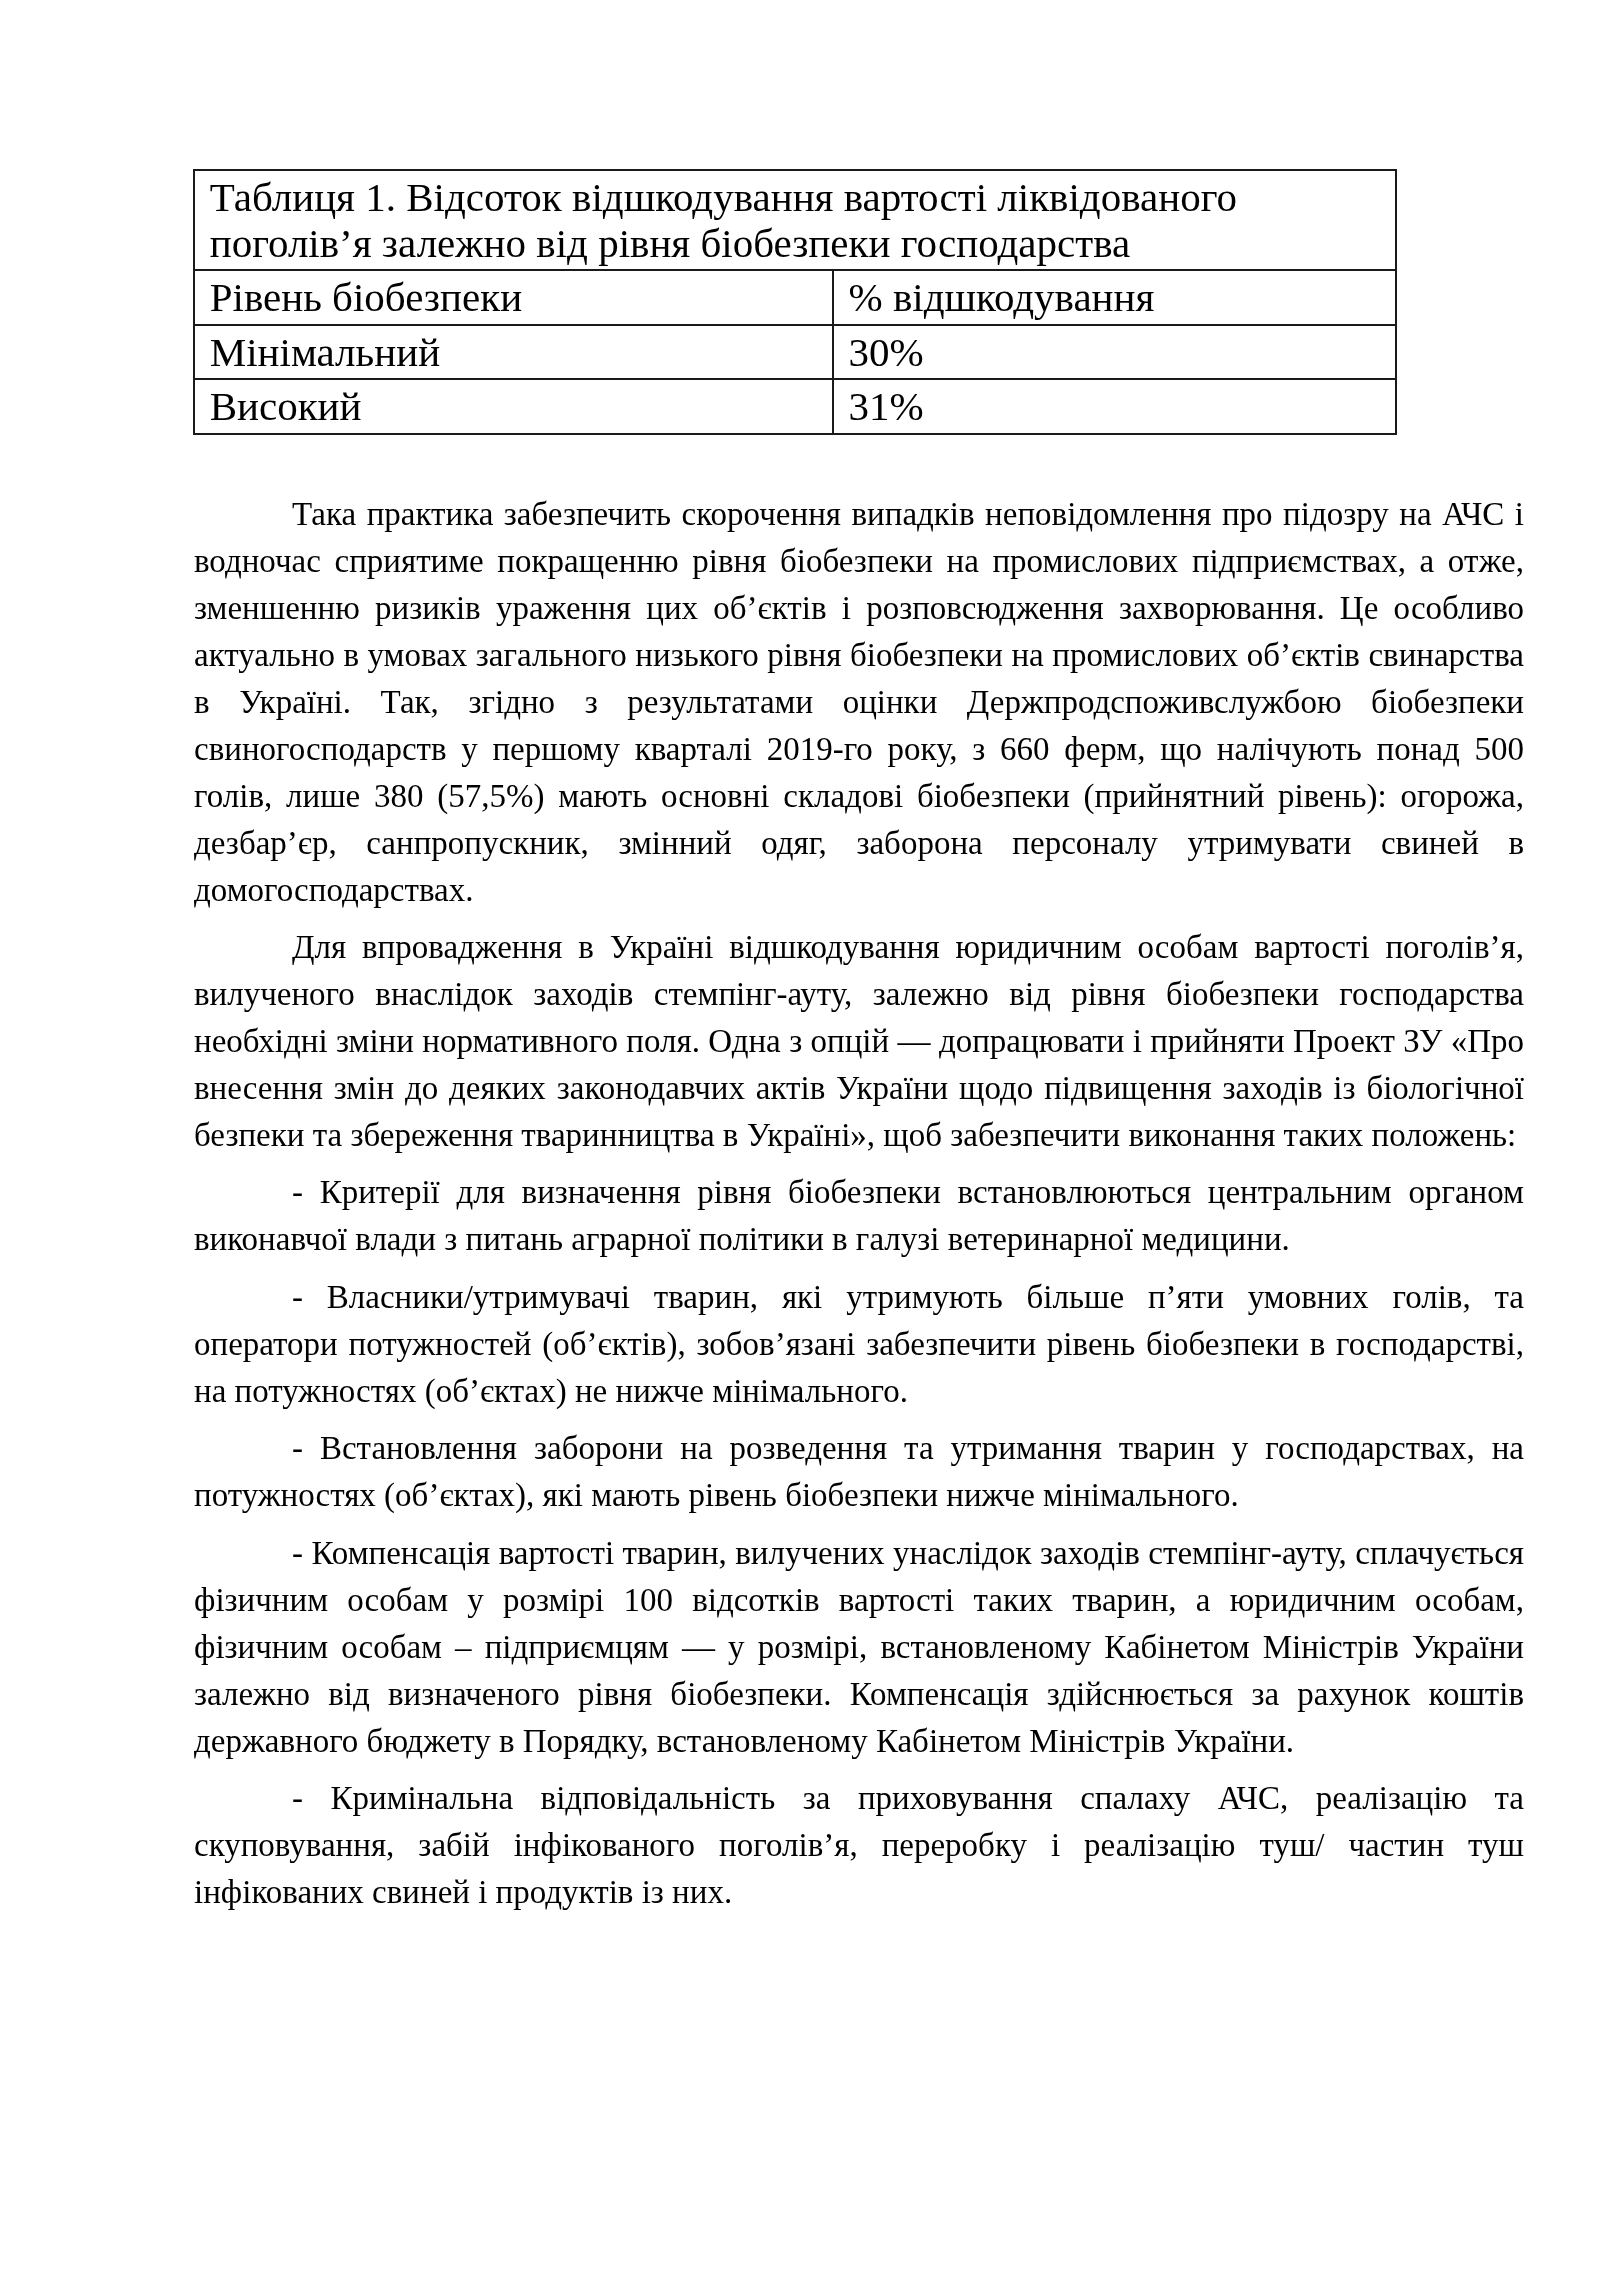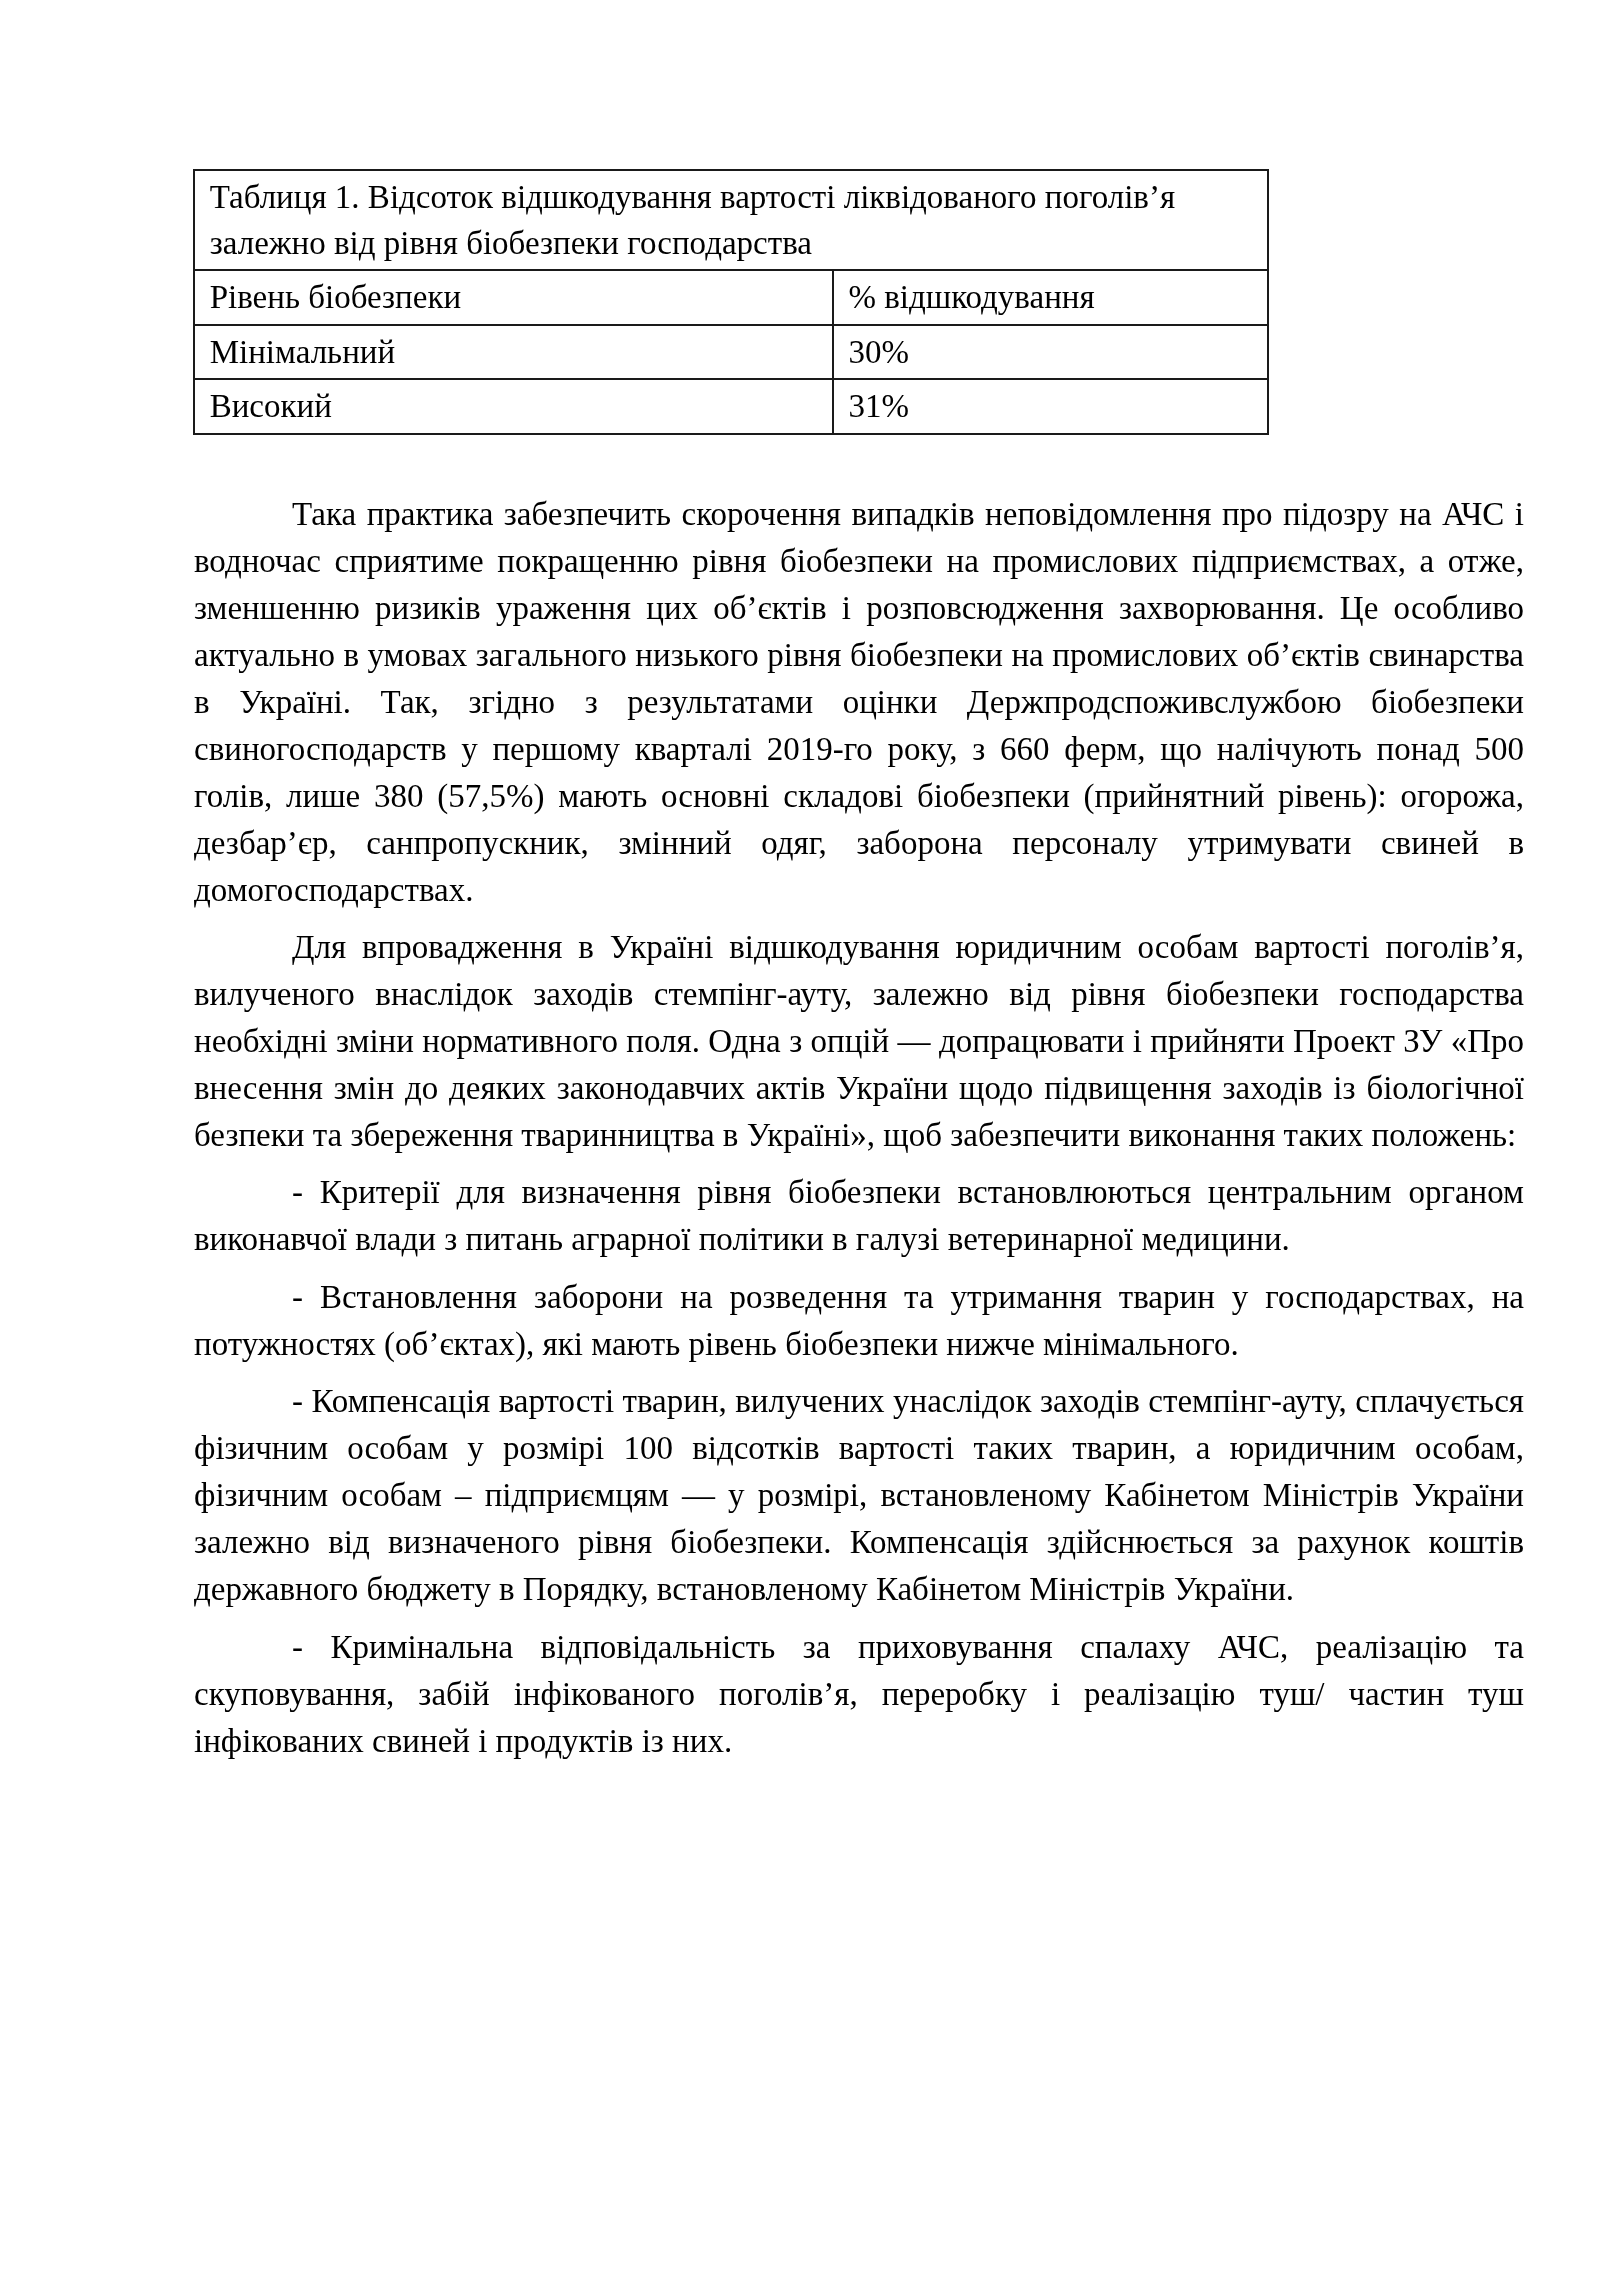--- a/index.html
+++ b/index.html
@@ -3,22 +3,22 @@
 <meta charset="utf-8">
 <style>
   html, body { margin: 0; padding: 0; background: #ffffff; }
   body {
     width: 1623px; height: 2295px; position: relative; overflow: hidden;
     font-family: "Liberation Serif", "DejaVu Serif", serif;
     color: #000000;
   }
   .page { position: absolute; left: 194px; top: 169px; width: 1330px; }
   table.t {
-    width: 1076px; border-collapse: collapse; margin-left: -0.7px;
-    font-size: 33px; line-height: 46px; padding-left: 35px;
+    width: 1204px; border-collapse: collapse; margin-left: -0.7px;
+    font-size: 41px; line-height: 46px; padding-left: 35px;
   }
   table.t td {
     border: 2px solid #1a1a1a; padding: 2.6px 14.4px 3.9px 14.4px; vertical-align: top;
   }
   table.t td.c1 { width: 608px; }
   table.t td.just { text-align: justify; text-align-last: left; }
   .title-cell { height: 88px; }
   .hdr-cell, .row-cell { height: 46px; }
   .row-tall { height: 92px; }
   .body { margin-top: 56px; font-size: 33px; line-height: 47px; text-align: justify; }
@@ -47,18 +47,19 @@
       <td class="c1 row-cell">Високий</td>
       <td class="row-cell">31%</td>
     </tr>
   </tbody>
     </table>
 
   <div class="body">
     <p>Така практика забезпечить скорочення випадків неповідомлення про підозру на АЧС і водночас сприятиме покращенню рівня біобезпеки на промислових підприємствах, а отже, зменшенню ризиків ураження цих об’єктів і розповсюдження захворювання. Це особливо актуально в умовах загального низького рівня біобезпеки на промислових об’єктів свинарства в Україні. Так, згідно з результатами оцінки Держпродспоживслужбою біобезпеки свиногосподарств у першому кварталі 2019-го року, з 660 ферм, що налічують понад 500 голів, лише 380 (57,5%) мають основні  складові біобезпеки (прийнятний рівень): огорожа, дезбар’єр, санпропускник, змінний одяг, заборона персоналу утримувати свиней в домогосподарствах.</p>
     <p>Для впровадження в Україні відшкодування юридичним особам вартості поголів’я, вилученого внаслідок заходів стемпінг-ауту, залежно від рівня біобезпеки господарства необхідні зміни нормативного поля. Одна з опцій — допрацювати і прийняти Проект ЗУ «Про внесення змін до деяких законодавчих актів України щодо підвищення заходів із біологічної безпеки та збереження тваринництва в Україні», щоб забезпечити виконання таких положень:</p>
     <p class="gap">- Критерії для визначення рівня біобезпеки встановлюються центральним органом виконавчої влади з питань аграрної політики в галузі ветеринарної медицини.</p>
+    <p class="gap">- Власники/утримувачі тварин, які утримують більше п’яти умовних голів, та оператори потужностей (об’єктів), зобов’язані забезпечити рівень біобезпеки в господарстві, на потужностях (об’єктах) не нижче мінімального.</p>
     <p class="gap">- Встановлення заборони на розведення та утримання тварин у господарствах, на потужностях (об’єктах), які мають рівень біобезпеки нижче мінімального.</p>
     <p class="gap">- Компенсація вартості тварин, вилучених унаслідок заходів стемпінг-ауту, сплачується фізичним особам у розмірі 100 відсотків вартості таких тварин, а юридичним особам, фізичним особам – підприємцям — у розмірі, встановленому Кабінетом Міністрів України залежно від визначеного рівня біобезпеки. Компенсація здійснюється за рахунок коштів державного бюджету в Порядку, встановленому Кабінетом Міністрів України.</p>
     <p class="gap">- Кримінальна відповідальність за приховування спалаху АЧС, реалізацію та скуповування, забій інфікованого поголів’я, переробку і реалізацію туш/ частин туш інфікованих свиней і продуктів із них.</p>
   </div>
 </div>
 
 
 </body></html>

